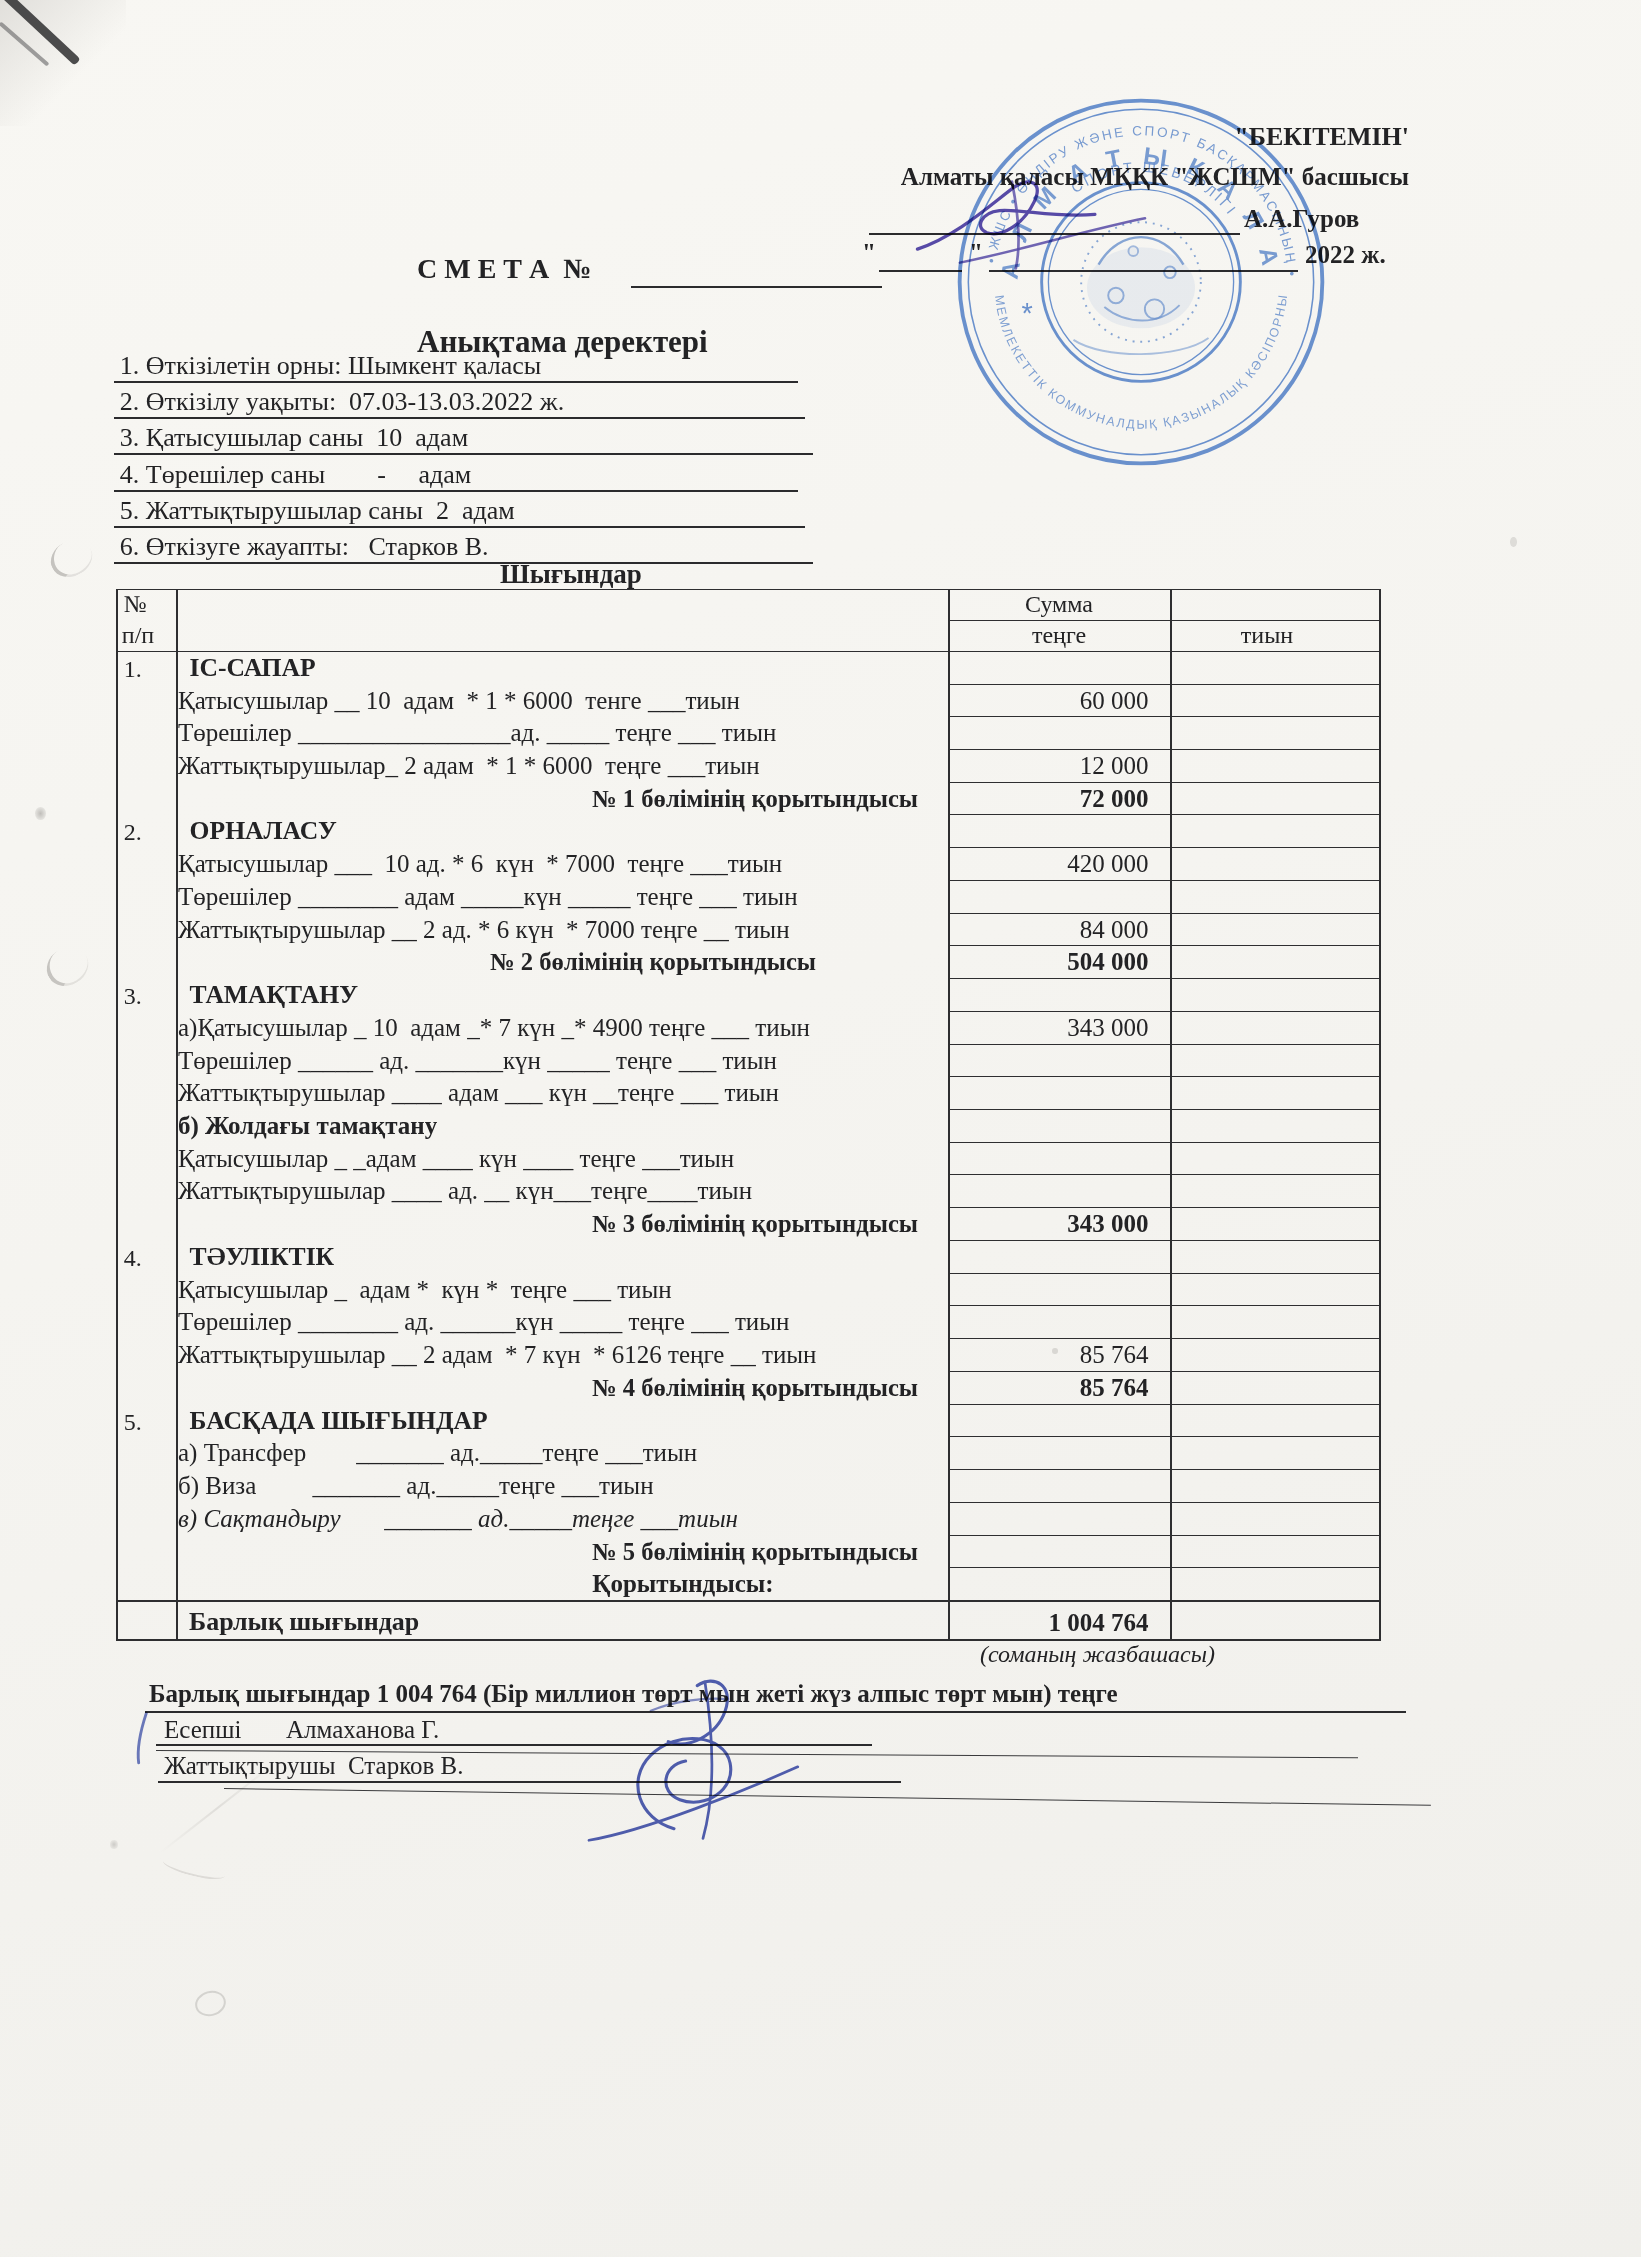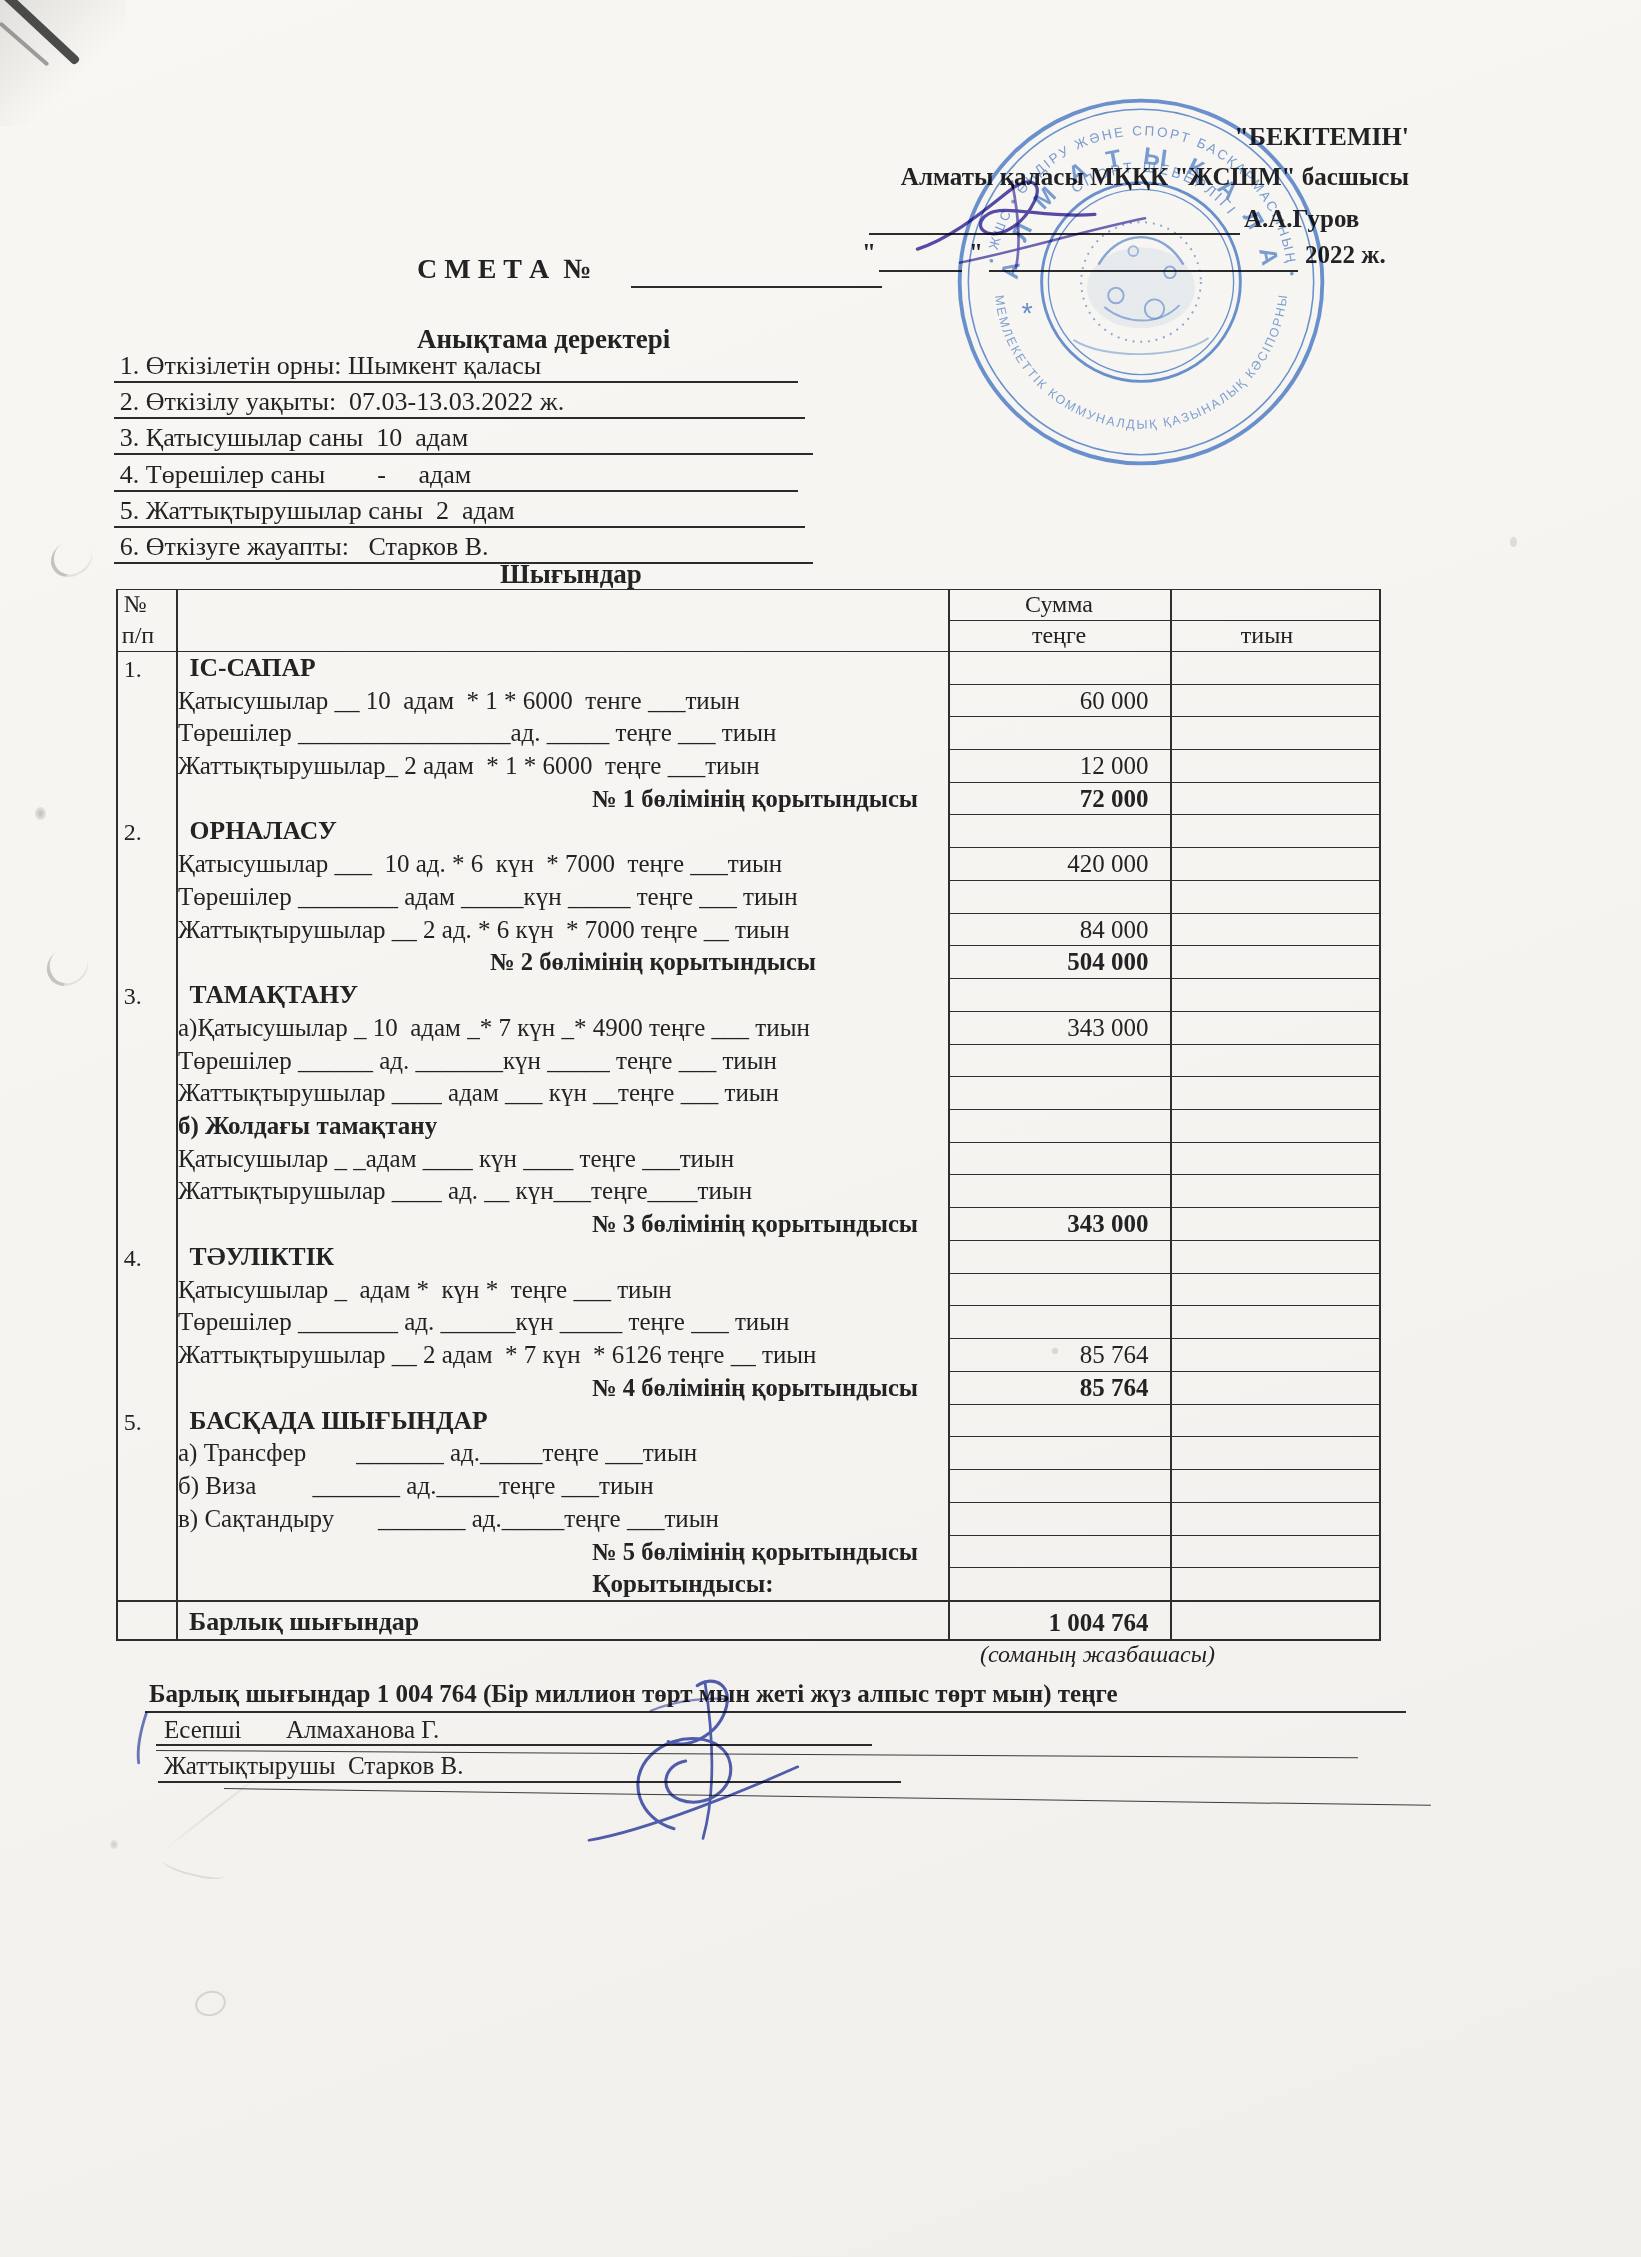--- a/index.html
+++ b/index.html
@@ -57,21 +57,21 @@
   <div class="t b" style="left:1244px;top:205px;font-size:25px;">А.А.Гуров</div>
   <div class="t b" style="left:862px;top:239px;font-size:25px;">"</div>
   <div class="ln" style="left:879px;top:270px;width:83px;"></div>
   <div class="t b" style="left:969px;top:239px;font-size:25px;">"</div>
   <div class="ln" style="left:989px;top:270px;width:309px;"></div>
   <div class="t b" style="left:1305px;top:241px;font-size:25px;">2022 ж.</div>
 
   <div class="t b" style="left:417px;top:253px;font-size:28px;">С М Е Т А  №</div>
   <div class="ln" style="left:631px;top:286px;width:251px;"></div>
 
-  <div class="t b" style="left:417px;top:324px;font-size:27px;">Анықтама деректері</div>
+  <div class="t b" style="left:417px;top:324px;font-size:31px;">Анықтама деректері</div>
   <div id="infoBlock" style="position:absolute;left:114px;top:351px;width:714px;height:222px;">
       <div class="il" style="left: 5.8px; top: 0px;">1. Өткізілетін орны: Шымкент қаласы</div>
       <div class="iu" style="left: 0px; top: 30px; width: 684px;"></div>
       <div class="il" style="left: 5.8px; top: 36px;">2. Өткізілу уақыты:  07.03-13.03.2022 ж.</div>
       <div class="iu" style="left: 0px; top: 66px; width: 691px;"></div>
       <div class="il" style="left: 5.8px; top: 72px;">3. Қатысушылар саны  10  адам</div>
       <div class="iu" style="left: 0px; top: 102px; width: 699px;"></div>
       <div class="il" style="left: 5.8px; top: 109px;">4. Төрешілер саны        -     адам</div>
       <div class="iu" style="left: 0px; top: 139px; width: 684px;"></div>
       <div class="il" style="left: 5.8px; top: 145px;">5. Жаттықтырушылар саны  2  адам</div>
@@ -160,21 +160,21 @@
       <div class="cell desc " style="left: 62px; top: 684px; width: 769px;">Қатысушылар _  адам *  күн *  теңге ___ тиын</div>
       <div class="cell desc " style="left: 62px; top: 716px; width: 769px;">Төрешілер ________ ад. ______күн _____ теңге ___ тиын</div>
       <div class="cell desc " style="left: 62px; top: 749px; width: 769px;">Жаттықтырушылар __ 2 адам  * 7 күн  * 6126 теңге __ тиын</div>
       <div class="cell amt" style="left: 836px; top: 749px; width: 210px;">85 764</div>
       <div class="cell desc total" style="left: 62px; top: 782px; width: 769px;">№ 4 бөлімінің қорытындысы</div>
       <div class="cell amt b" style="left: 836px; top: 782px; width: 210px;">85 764</div>
       <div class="cell num" style="left: 7.7px; top: 817px;">5.</div>
       <div class="cell desc title" style="left: 62px; top: 815px; width: 769px;">БАСҚАДА ШЫҒЫНДАР</div>
       <div class="cell desc " style="left: 62px; top: 847px; width: 769px;">а) Трансфер        _______ ад._____теңге ___тиын</div>
       <div class="cell desc " style="left: 62px; top: 880px; width: 769px;">б) Виза         _______ ад._____теңге ___тиын</div>
-      <div class="cell desc " style="left: 62px; top: 913px; width: 769px;">в) Сақтандыру       _______ ад._____теңге ___тиын</div>
+      <div class="cell desc " style="left: 62px; top: 913px; width: 769px; font-style: italic;">в) Сақтандыру       _______ ад._____теңге ___тиын</div>
       <div class="cell desc total" style="left: 62px; top: 946px; width: 769px;">№ 5 бөлімінің қорытындысы</div>
       <div class="cell desc center" style="left: 62px; top: 978px; width: 769px;">Қорытындысы:</div>
       <div class="cell total-label" style="left: 73px; top: 1016px;">Барлық шығындар</div>
       <div class="cell amt b" style="left: 836px; top: 1017px; width: 210px;">1 004 764</div>
     </div>
 
   <div class="t" style="left:980px;top:1641px;font-size:24px;font-style:italic;">(соманың жазбашасы)</div>
   <div class="t b" style="left:149px;top:1680px;font-size:25px;">Барлық шығындар 1 004 764 (Бір миллион төрт мын жеті жүз алпыс төрт мын) теңге</div>
   <div class="ln" style="left:145px;top:1711px;width:1261px;"></div>
 

